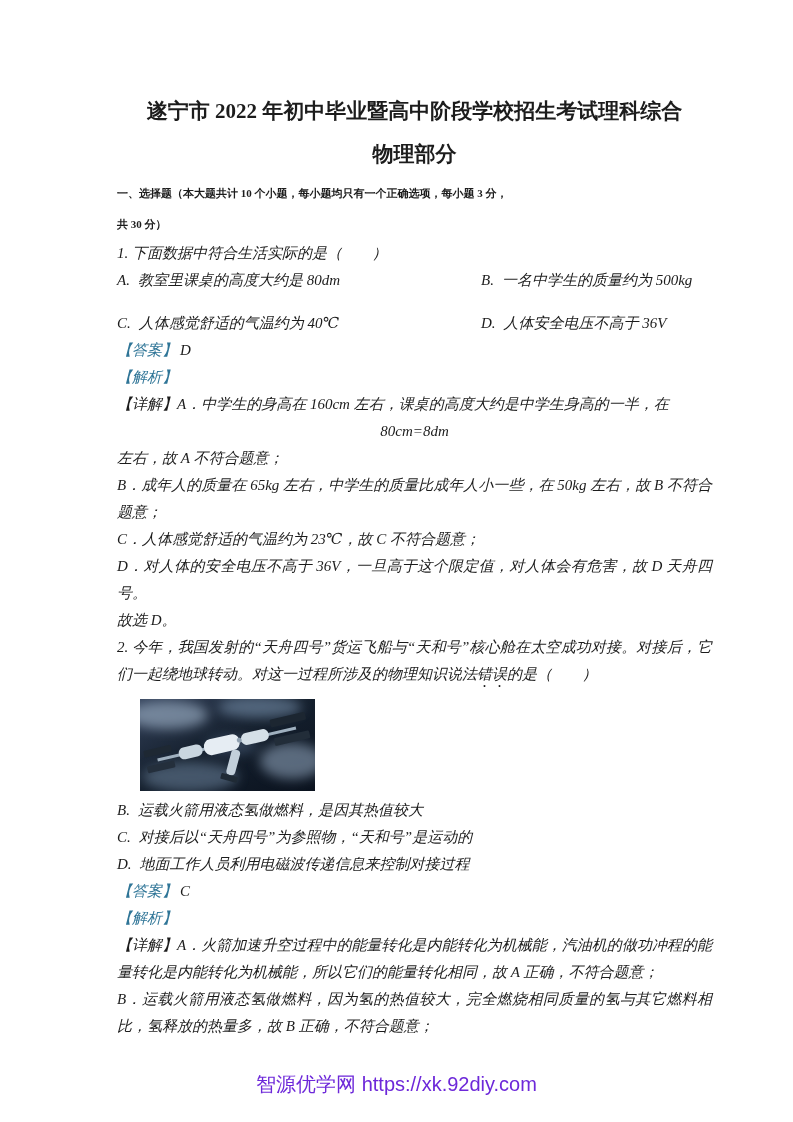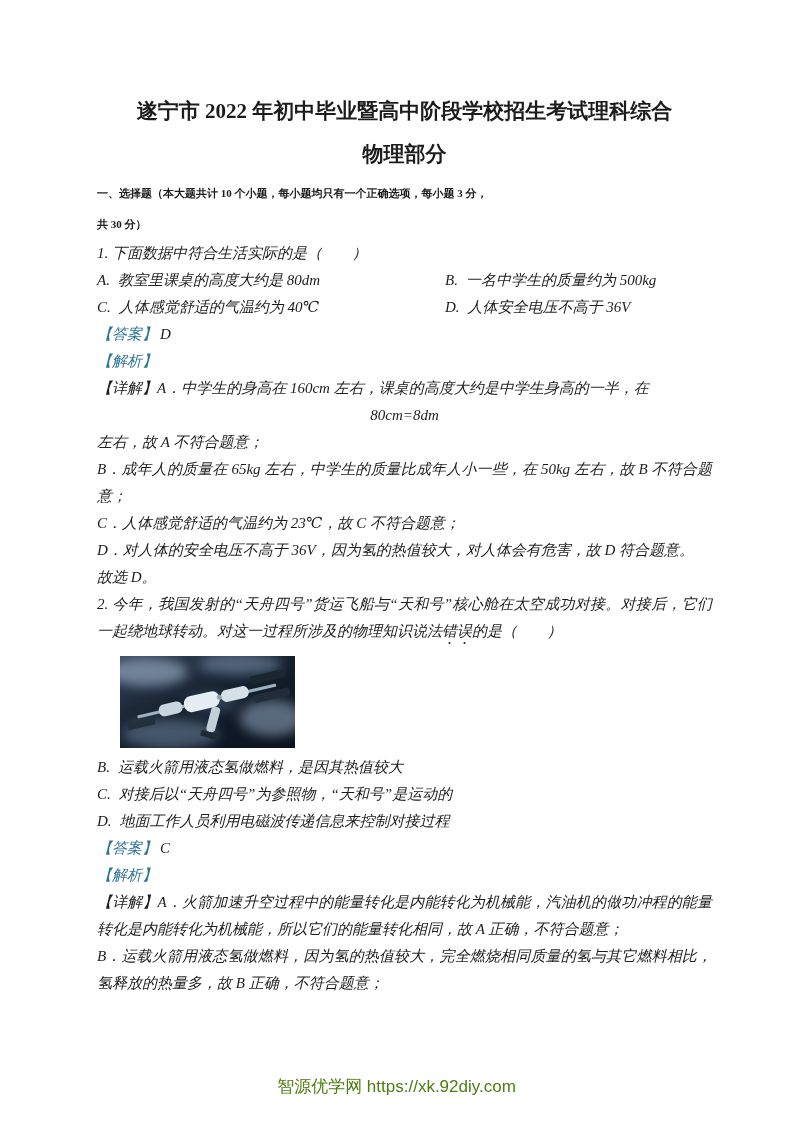--- a/index.html
+++ b/index.html
@@ -5,49 +5,49 @@
   html,body{margin:0;padding:0;background:#e9e9e9;}
   .page{
     position:relative;
     width:793px;height:1122px;
     margin:0 auto;
     background:#ffffff;
     font-family:"Liberation Serif","DejaVu Serif",serif;
     color:#1c1c1c;
     overflow:hidden;
   }
-  .content{padding:90px 81px 0 97px;}
+  .content{padding:90px 81px 0 97px;margin-left:20px;}
   .title{font-size:21px;font-weight:700;text-align:center;line-height:43px;}
   .section-head{margin-top:2px;font-size:11px;font-weight:700;line-height:31px;text-align:justify;}
   .body-text{font-size:15px;line-height:27px;}
   p{margin:0;font-style:italic;}
   .line{white-space:nowrap;}
   .para{text-align:justify;}
   .marker{color:#2f7597;}
   .ans{margin-left:3px;}
-  .opt-grid{display:grid;grid-template-columns:348px 1fr;}
+  .opt-grid{display:grid;grid-template-columns:348px 1fr;gap:16px;}
   .opt .opt-label{margin-right:8px;}
   .center-eq{text-align:center;}
   .em-dots{
     -webkit-text-emphasis:filled dot #1c1c1c;
     text-emphasis:filled dot #1c1c1c;
     -webkit-text-emphasis-position:under left;
     text-emphasis-position:under left;
   }
   .photo{
     width:175px;height:92px;
     margin:8px 0 6px 23px;
     line-height:0;
   }
   .photo svg{display:block;}
   .footer{
     position:absolute;left:0;right:0;bottom:24px;
     text-align:center;
     font-family:"Liberation Sans","DejaVu Sans",sans-serif;
-    font-size:17px;color:#4d7c0f;
+    font-size:20px;color:#6d28d9;
   }
 </style>
 </head>
 <body>
 
 <div class="page">
   <div class="content">
 
     <div class="title">
       <div>遂宁市 2022 年初中毕业暨高中阶段学校招生考试理科综合</div>
@@ -71,21 +71,21 @@
       </div>
 
       <p class="line"><span class="marker">【答案】</span><span class="ans">D</span></p>
       <p class="line"><span class="marker">【解析】</span></p>
 
       <p class="para"><span>【详解】</span><span>A．中学生的身高在 160cm 左右，课桌的高度大约是中学生身高的一半，在</span></p>
       <p class="center-eq">80cm=8dm</p>
       <p class="para">左右，故 A 不符合题意；</p>
       <p class="para">B．成年人的质量在 65kg 左右，中学生的质量比成年人小一些，在 50kg 左右，故 B 不符合题意；</p>
       <p class="para">C．人体感觉舒适的气温约为 23℃，故 C 不符合题意；</p>
-      <p class="para">D．对人体的安全电压不高于 36V，因为氢的热值较大，对人体会有危害，故 D 符合题意。</p>
+      <p class="para">D．对人体的安全电压不高于 36V，一旦高于这个限定值，对人体会有危害，故 D 天舟四号。</p>
       <p class="para">故选 D。</p>
 
       <p class="para"><span>2. 今年，我国发射的“天舟四号”货运飞船与“天和号”核心舱在太空成功对接。对接后，它们一起绕地球转动。对这一过程所涉及的物理知识说法</span><span class="em-dots">错误</span><span>的是（　　）</span></p>
 
       <div class="photo">
         <svg width="175" height="92" viewBox="0 0 175 92" xmlns="http://www.w3.org/2000/svg">
           <defs>
             <linearGradient id="sky" x1="0" y1="0" x2="1" y2="1">
               <stop offset="0" stop-color="#33415a"></stop>
               <stop offset="0.45" stop-color="#15202e"></stop>

